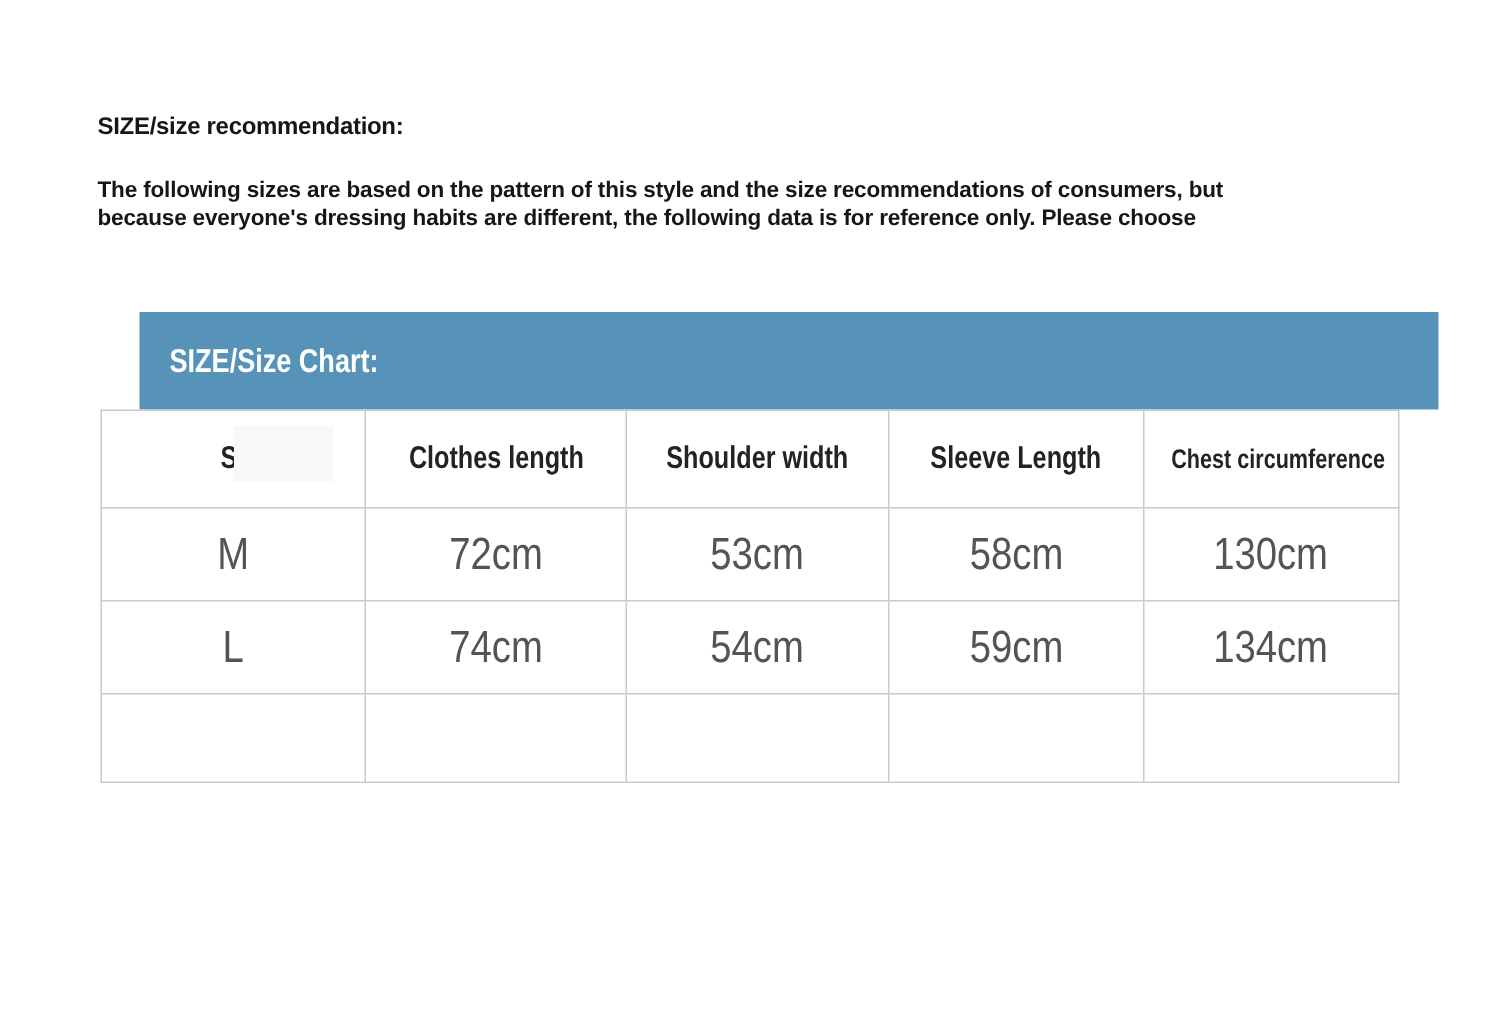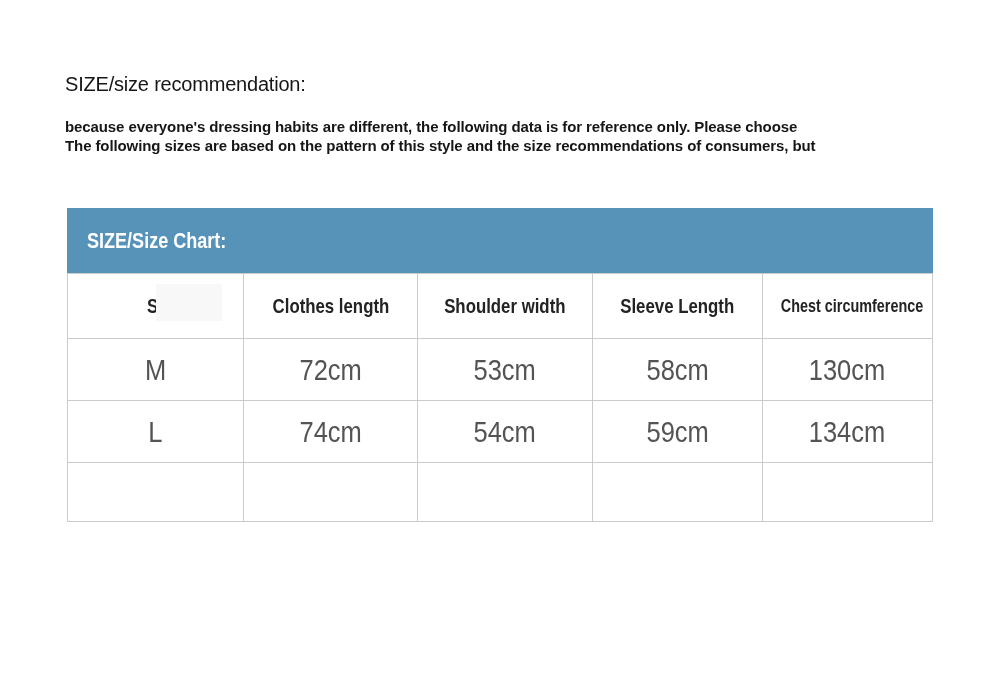--- a/index.html
+++ b/index.html
@@ -11,23 +11,23 @@
     width: 1000px;
     height: 674px;
     position: relative;
     font-family: "Liberation Sans", sans-serif;
     color: #1a1a1a;
   }
   .heading {
     position: absolute;
     left: 65px;
     top: 76px;
-    font-size: 20px;
+    font-size: 16px;
     line-height: 17px;
-    font-weight: normal;
+    font-weight: bold;
     color: #161616;
     letter-spacing: -0.2px;
     white-space: nowrap;
   }
   .intro {
     position: absolute;
     left: 65px;
     top: 117px;
     font-size: 15px;
     line-height: 19.3px;
@@ -111,25 +111,25 @@
     transform-origin: center;
     white-space: nowrap;
   }
 </style>
 </head>
 <body>
 
 <div class="heading">SIZE/size recommendation:</div>
 
 <div class="intro">
+  <div class="line">The following sizes are based on the pattern of this style and the size recommendations of consumers, but</div>
   <div class="line">because everyone's dressing habits are different, the following data is for reference only. Please choose</div>
-  <div class="line">The following sizes are based on the pattern of this style and the size recommendations of consumers, but</div>
 </div>
 
-<div class="banner" style="background: rgb(87, 147, 185);">
+<div class="banner" style="background: rgb(87, 147, 185); margin-left: 26px;">
   <span class="banner-text" style="color: rgb(255, 255, 255);">SIZE/Size Chart:</span>
 </div>
 
 <table class="size-table">
   <colgroup>
     <col style="width:20.4%">
     <col style="width:20.1%">
     <col style="width:20.2%">
     <col style="width:19.6%">
     <col style="width:19.7%">

